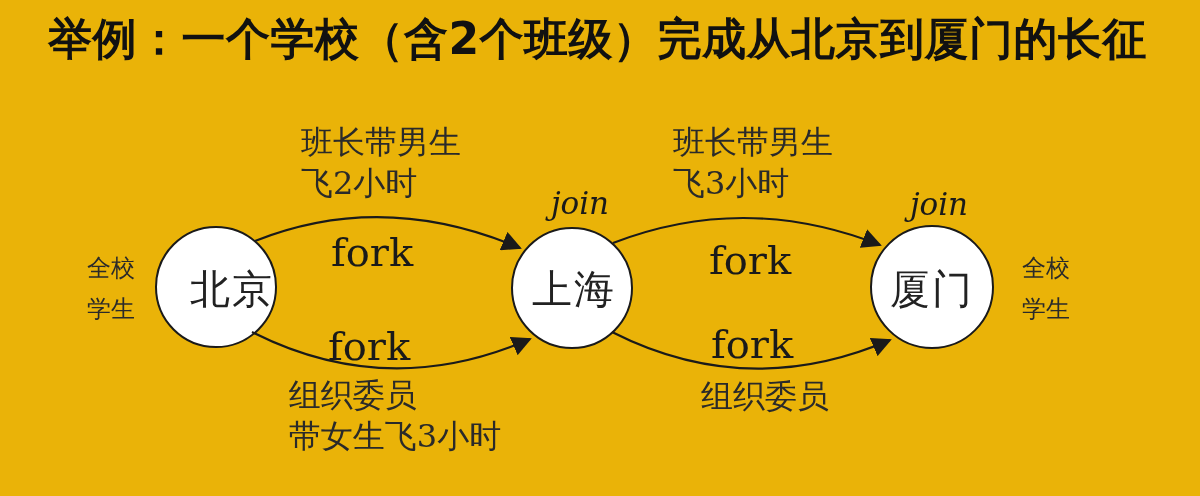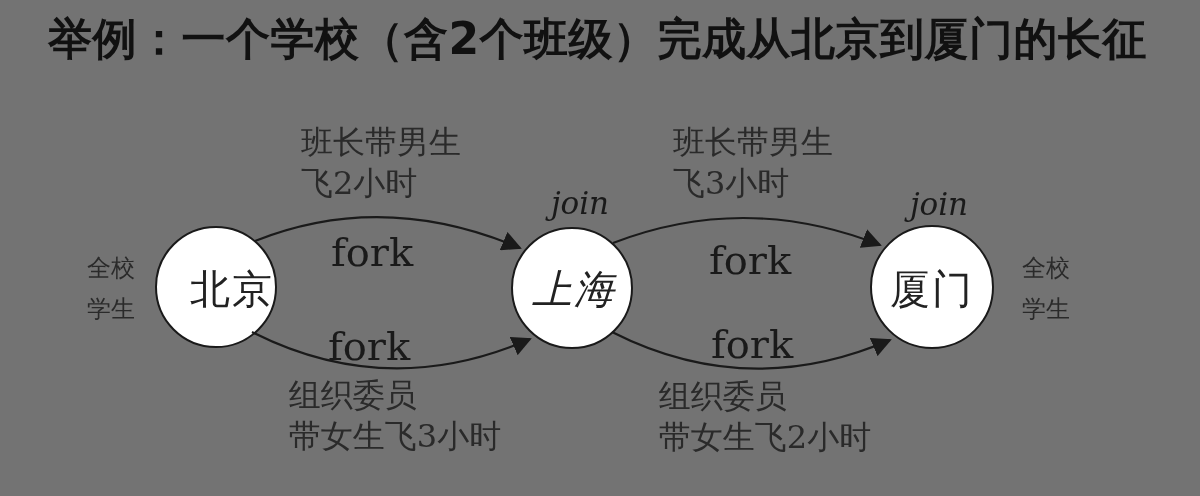--- a/index.html
+++ b/index.html
@@ -4,21 +4,21 @@
 <style>
   html, body {
     margin: 0;
     padding: 0;
     background: #ffffff;
   }
   .canvas {
     position: relative;
     width: 1200px;
     height: 496px;
-    background: #737373;
+    background: #eab308;
     overflow: hidden;
     font-family: "DejaVu Serif", serif;
     color: #1a1a1a;
   }
   .page-title {
     position: absolute;
     left: 48px;
     top: 14px;
     font-family: "DejaVu Sans", "Liberation Sans", sans-serif;
     font-weight: 700;
@@ -87,21 +87,21 @@
     <circle cx="932" cy="287" r="61" fill="#ffffff" stroke="#1a1a1a" stroke-width="2"></circle>
 
     <path d="M 255 241 Q 383 190 520 248" fill="none" stroke="#1a1a1a" stroke-width="2.2" marker-end="url(#arrow)"></path>
     <path d="M 252 332 Q 388 401 530 339" fill="none" stroke="#1a1a1a" stroke-width="2.2" marker-end="url(#arrow)"></path>
 
     <path d="M 613 243 Q 745 192 880 245" fill="none" stroke="#1a1a1a" stroke-width="2.2" marker-end="url(#arrow)"></path>
     <path d="M 612 332 Q 748 401 890 340" fill="none" stroke="#1a1a1a" stroke-width="2.2" marker-end="url(#arrow)"></path>
   </svg>
 
   <div class="node-label" style="left:216px; top:289px;margin-left:16px;">北京</div>
-  <div class="node-label" style="left:574px; top:289px;font-style:italic;">上海</div>
+  <div class="node-label" style="left:574px; top:289px;">上海</div>
   <div class="node-label" style="left:932px; top:289px;">厦门</div>
 
   <div class="pin side-label" style="left:111px; top:248px;">
     <div>全校</div>
     <div>学生</div>
   </div>
   <div class="pin side-label" style="left:1046px; top:248px;">
     <div>全校</div>
     <div>学生</div>
   </div>
@@ -114,21 +114,20 @@
     <div>组织委员</div>
     <div>带女生飞3小时</div>
   </div>
 
   <div class="pin caption" style="left:753px; top:122px;">
     <div>班长带男生</div>
     <div>飞3小时</div>
   </div>
   <div class="pin caption" style="left:765px; top:376px;">
     <div>组织委员</div>
-    <div>带女生飞2小时</div>
   </div>
 
   <div class="pin edge-label" style="left:372px; top:229px;">fork</div>
   <div class="pin edge-label" style="left:369px; top:323px;">fork</div>
   <div class="pin edge-label" style="left:750px; top:237px;">fork</div>
   <div class="pin edge-label" style="left:752px; top:321px;">fork</div>
 
   <div class="pin join-label" style="left:580px; top:185px;">join</div>
   <div class="pin join-label" style="left:939px; top:186px;">join</div>
 

